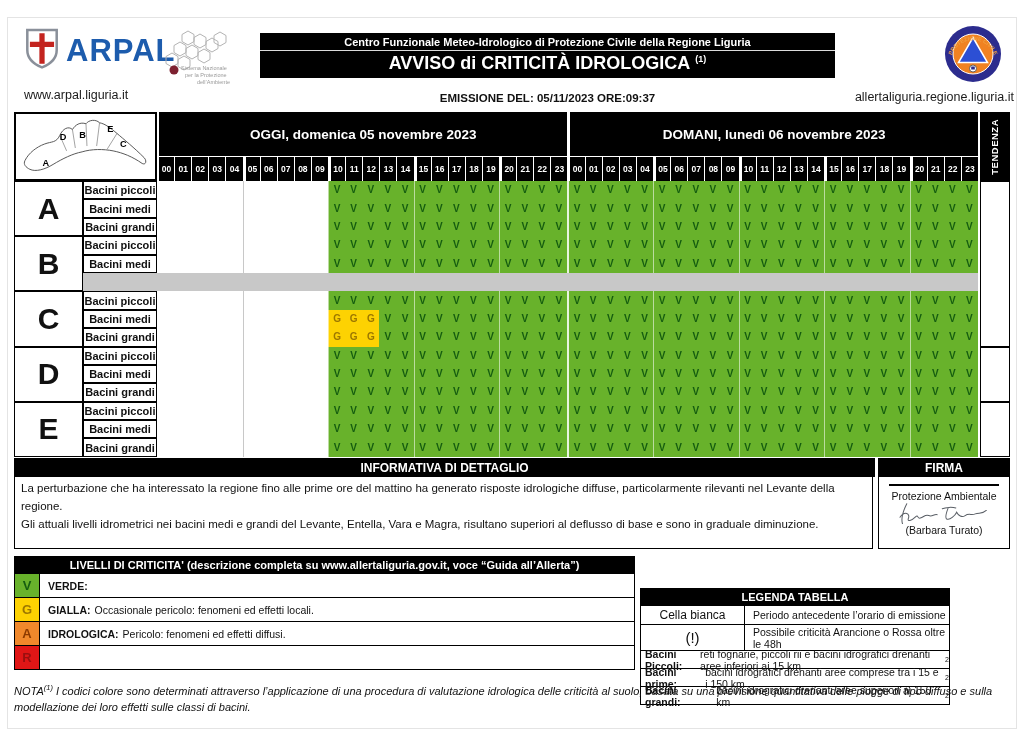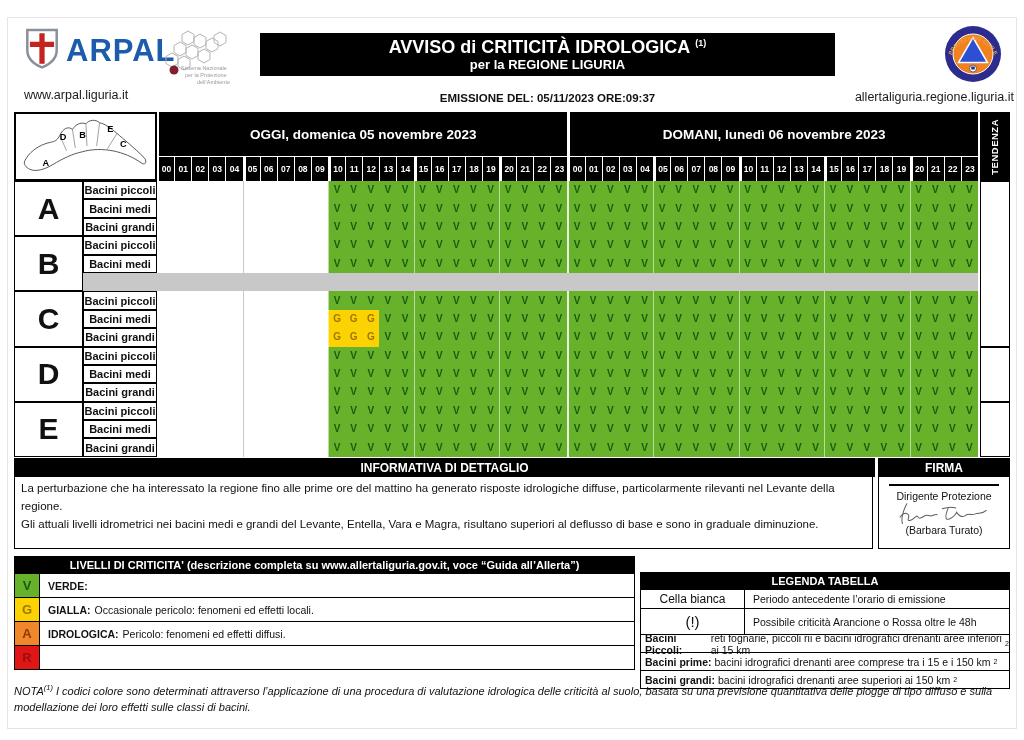--- a/index.html
+++ b/index.html
@@ -63,21 +63,21 @@
   .legend-header{background:#000;color:#fff;font-size:11px;font-weight:bold;height:18px;display:flex;align-items:center;justify-content:center;}
   .crit-row{display:flex;border:1px solid #000;margin-top:-1px;height:23px;align-items:stretch;}
   .crit-code{width:24px;display:flex;align-items:center;justify-content:center;font-size:13px;font-weight:bold;border-right:1px solid #000;}
   .crit-code.v{background:#68b22b;color:#155d10;}
   .crit-code.g{background:#fdd202;color:#9c7700;}
   .crit-code.a{background:#f0882b;color:#8c3a00;}
   .crit-code.r{background:#e01616;color:#9a0f0f;}
   .crit-desc{flex:1;display:flex;align-items:center;padding-left:8px;font-size:10.5px;}
   .crit-desc b{margin-right:4px;}
 
-  .tab-legend{left:640px;top:572px;width:370px;}
+  .tab-legend{left:640px;top:588px;width:310px;}
   .tl-row{display:flex;border:1px solid #000;margin-top:-1px;align-items:stretch;}
   .tl-term{width:103px;display:flex;align-items:center;justify-content:center;font-size:12px;border-right:1px solid #000;}
   .tl-term.bang{font-size:15px;}
   .tl-desc{flex:1;display:flex;align-items:center;padding-left:8px;font-size:10.5px;}
   .tl-full{border:1px solid #000;margin-top:-1px;height:17px;display:flex;align-items:center;padding-left:4px;font-size:10.5px;box-sizing:content-box;}
   .tl-full b{margin-right:3px;}
   .tl-row.r1{height:18px;}
   .tl-row.r2{height:25px;}
   sup{font-size:7px;}
 
@@ -118,24 +118,24 @@
     <circle cx="24" cy="42" r="4.5" fill="#7d2130"></circle>
     <g fill="#9a9a9a" font-size="5.5">
       <text x="31" y="42">Sistema Nazionale</text>
       <text x="35" y="49">per la Protezione</text>
       <text x="47" y="56">dell’Ambiente</text>
     </g>
   </svg>
 </div>
 
 <div class="abs banner">
+  <div class="l1">Centro Funzionale Meteo-Idrologico di Protezione Civile della Regione Liguria</div>
   <div class="l2">
     <span>AVVISO di CRITICITÀ IDROLOGICA</span>&nbsp;<sup>(1)</sup>
   </div>
-  <div class="l3">per la REGIONE LIGURIA</div>
 </div>
 <div class="abs emission">EMISSIONE DEL: 05/11/2023 ORE:09:37</div>
 
 <div class="abs pc-logo">
   <svg width="58" height="58" viewBox="0 0 58 58">
     <circle cx="29" cy="29" r="28" fill="#2c2c8e"></circle>
     <circle cx="29" cy="29" r="20" fill="#f08222"></circle>
     <circle cx="29" cy="29" r="20" fill="none" stroke="#fff" stroke-width="1"></circle>
     <path d="M29,12.5 L43.5,37.5 L14.5,37.5 Z" fill="#2c4fd4" stroke="#fff" stroke-width="1.5"></path>
     <defs>
@@ -922,21 +922,21 @@
 <div class="abs info-bars">
   <div class="bar info">INFORMATIVA DI DETTAGLIO</div>
   <div class="bar firma">FIRMA</div>
 </div>
 <div class="abs info-body">
   <div>La perturbazione che ha interessato la regione fino alle prime ore del mattino ha generato risposte idrologiche diffuse, particolarmente rilevanti nel Levante della regione.</div>
   <div>Gli attuali livelli idrometrici nei bacini medi e grandi del Levante, Entella, Vara e Magra, risultano superiori al deflusso di base e sono in graduale diminuzione.</div>
 </div>
 <div class="abs firma-body">
   <div class="firma-line"></div>
-  <div class="firma-role">Dirigente Protezione</div>
+  <div class="firma-role">Protezione Ambientale</div>
   <div>
     <svg width="112" height="22" viewBox="0 0 112 26">
       <path d="M12,2 C8,10 5,20 7,26 M4,18 C10,10 16,14 14,19 C12,24 18,22 22,18 C26,14 24,20 28,19 C32,18 34,14 38,16 C42,18 44,14 48,15 M54,8 C58,6 66,6 70,7 M61,7 C59,12 57,18 59,20 C63,22 69,16 71,12 C73,16 77,19 81,16 C85,13 89,16 93,14 C97,12 101,15 106,10" stroke="#5a5f66" stroke-width="1.2" fill="none" stroke-linecap="round"></path>
     </svg>
   </div>
   <div class="firma-name">(Barbara Turato)</div>
 </div>
 
 <div class="abs crit-legend">
   <div class="legend-header">LIVELLI DI CRITICITA' (descrizione completa su www.allertaliguria.gov.it, voce “Guida all’Allerta”)</div>

